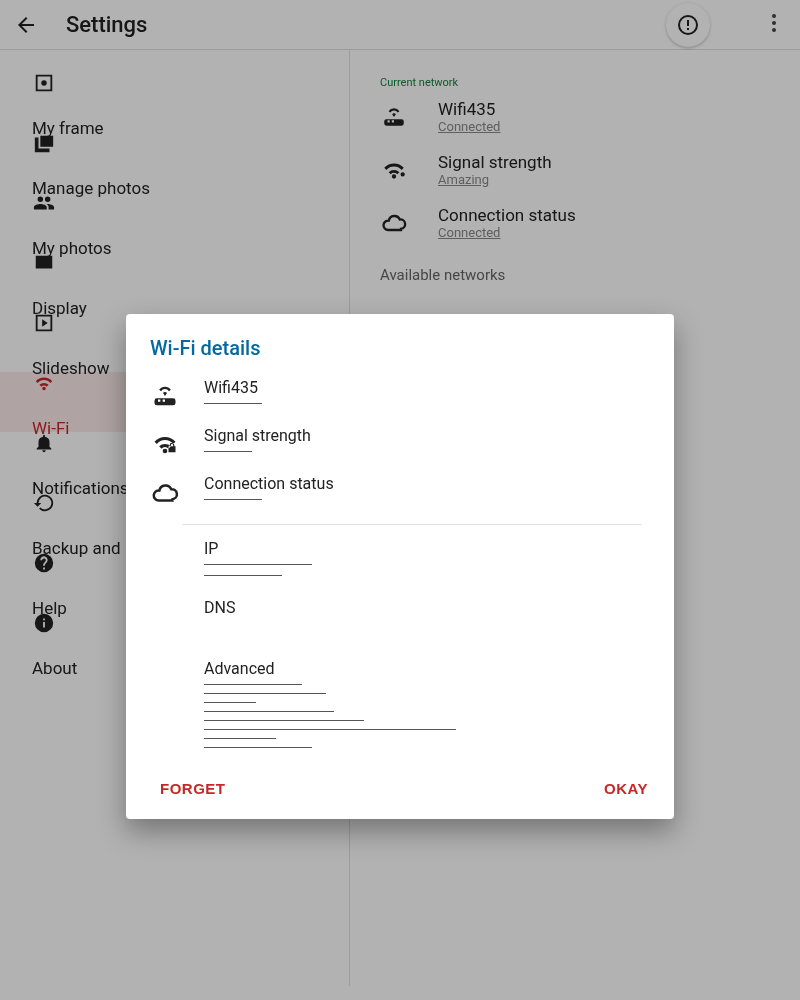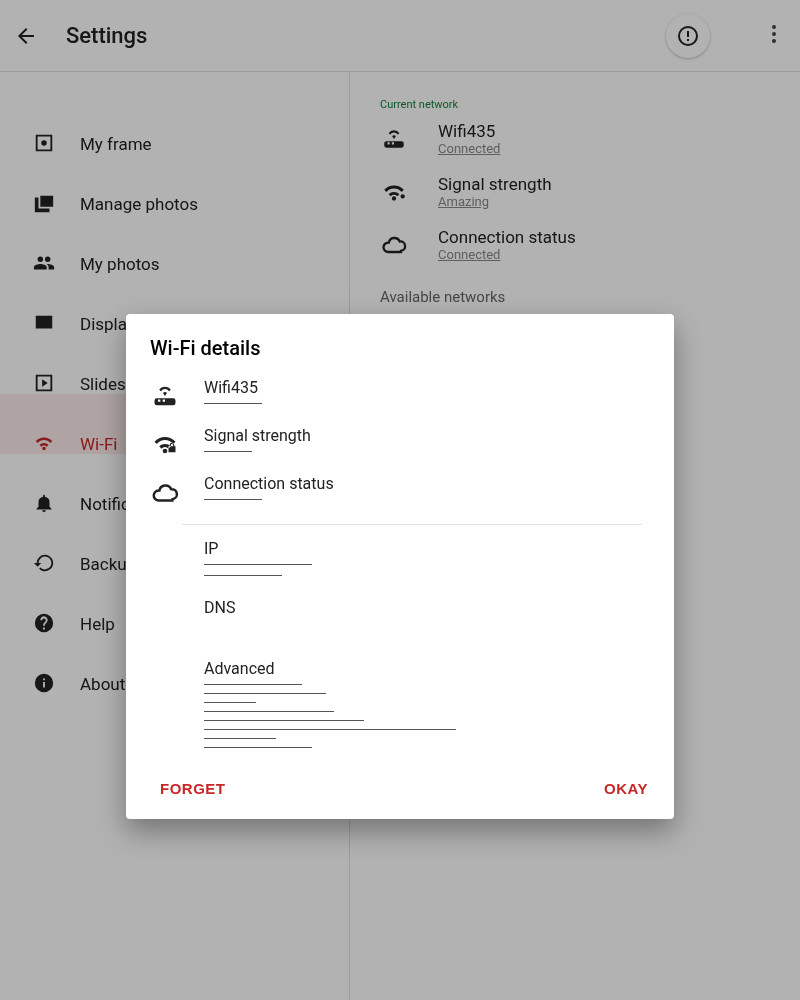--- a/index.html
+++ b/index.html
@@ -6,21 +6,21 @@
     body {
       width: 800px;
       height: 1000px;
       font-family: "Roboto", "Helvetica Neue", Arial, sans-serif;
       background: #fff;
       overflow: hidden;
       position: relative;
       font-weight: 400;
     }
     .topbar {
-      height: 72px;
+      height: 50px;
       display: flex;
       align-items: center;
       padding: 0 14px;
       border-bottom: 1px solid #e0e0e0;
       gap: 28px;
     }
     .back-icon svg, .info-icon svg, .overflow-icon svg { display:block; }
     .title {
       font-size: 22px;
       font-weight: 500;
@@ -48,28 +48,29 @@
       height: calc(100% - 64px);
     }
     .sidebar {
       width: 350px;
       border-right: 1px solid #e0e0e0;
       padding-top: 22px;
     }
     .side-item {
       height: 60px;
       display: flex;
-      align-items: flex-end;
+      align-items: flex-start;
       gap: 24px;
       padding: 0 20px 0 32px;
       font-size: 17px;
       color: #222;
       cursor: pointer;
       border-radius: 0 30px 30px 0;
       margin-right: 20px;
+      flex-direction: column;
     }
     .side-item.active {
       background: rgba(213, 48, 48, .10);
       color: #c62828;
     }
     .side-item .icon { width:24px; display:flex; align-items:center; justify-content:center; flex-shrink:0;}
     .side-item.active svg { fill: #c62828; }
     .main {
       flex: 1;
       padding: 26px 30px;
@@ -120,21 +121,21 @@
       z-index: 10;
       display:flex;
       flex-direction:column;
     }
     .modal-content {
       padding: 22px 32px 4px 24px;
     }
     .modal-title {
       font-size: 20px;
       font-weight: 500;
-      color: #000000;
+      color: #0369a1;
       margin-bottom: 18px;
     }
     .m-row {
       display: flex;
       align-items: flex-start;
       gap: 24px;
       margin-bottom: 16px;
     }
     .m-row .icon { width:30px; display:flex; justify-content:center; padding-top:4px;}
     .m-row .m-body { flex:1; }

